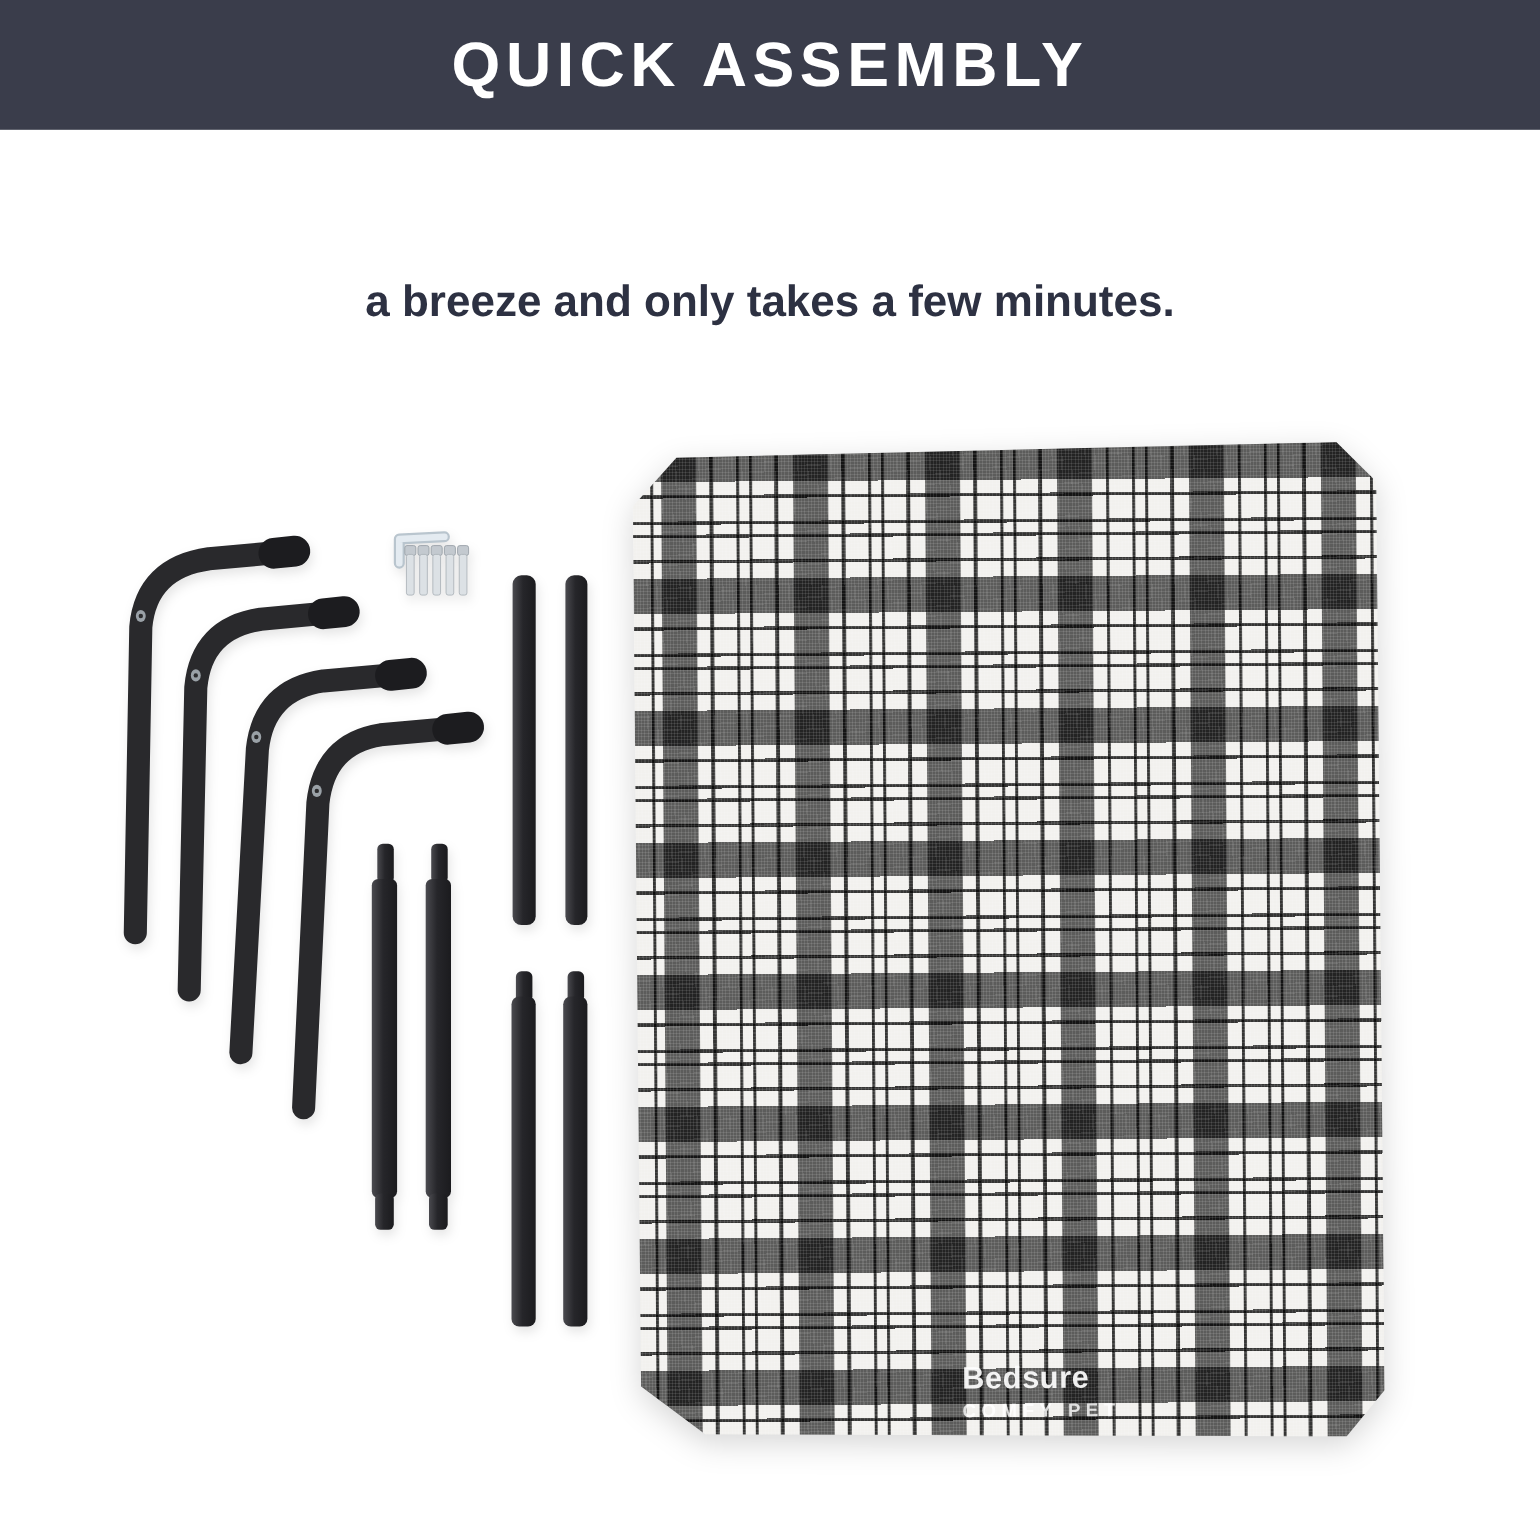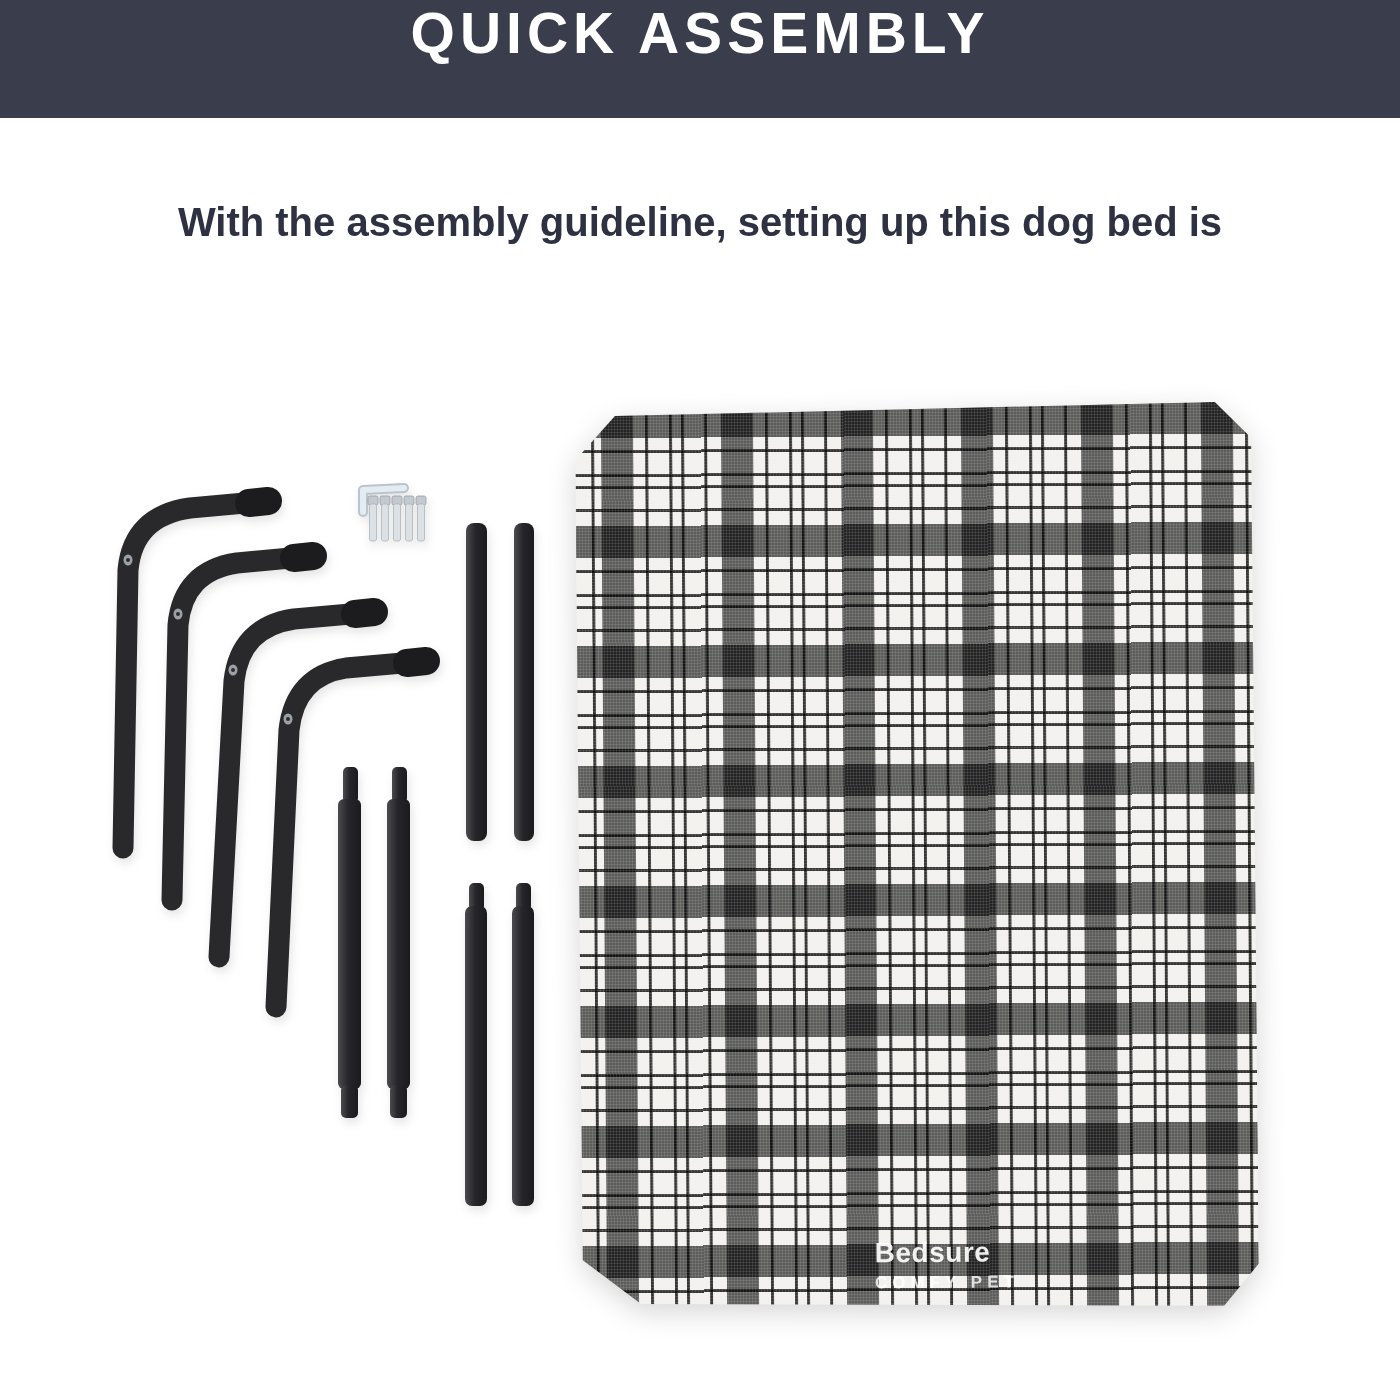--- a/index.html
+++ b/index.html
@@ -1,19 +1,19 @@
 <!DOCTYPE html>
 <html><head>
 <meta charset="utf-8">
 <style>
   html,body{margin:0;padding:0;background:#ffffff;}
   .page{position:relative;width:1400px;height:1400px;background:#ffffff;overflow:hidden;
         font-family:"Liberation Sans", sans-serif;}
   .banner{position:absolute;left:0;top:0;width:1400px;height:118px;background:#3a3d4b;
-          display:flex;align-items:flex-start;justify-content:center;}
+          display:flex;align-items:center;justify-content:center;}
   .banner h1{margin:0;color:#ffffff;font-size:57px;font-weight:bold;letter-spacing:5px;}
   .subtitle{position:absolute;left:0;top:196px;width:1400px;margin:0;text-align:center;
             color:#2d3142;font-size:40px;line-height:1.3;font-weight:bold;}
   .parts{position:absolute;left:80px;top:440px;filter:drop-shadow(2px 5px 5px rgba(0,0,0,0.10));}
   .leg{fill:none;stroke:#29292c;stroke-width:21;stroke-linecap:round;stroke-linejoin:round;}
   .collar{fill:none;stroke:#1c1c1f;stroke-width:28;stroke-linecap:round;}
   .hole{fill:#9aa1a7;}
   .hole-center{fill:#2c2c2e;}
   .key-under{fill:none;stroke:#b9c5ce;stroke-width:10;stroke-linecap:round;stroke-linejoin:round;}
   .key-over{fill:none;stroke:#e4ebf1;stroke-width:6;stroke-linecap:round;stroke-linejoin:round;}
@@ -46,21 +46,22 @@
 </head>
 <body>
 
 <div class="page">
 
   <header class="banner">
     <h1>QUICK ASSEMBLY</h1>
   </header>
 
   <p class="subtitle">
-    <span>With the assembly guideline, setting up this dog bed is</span><br>
+    <br>
+    <span>a breeze and only takes a few minutes.</span>
   </p>
 
   <svg class="parts" width="480" height="800" viewBox="80 440 480 800">
     <defs>
       <linearGradient id="tubeGrad" x1="0" y1="0" x2="1" y2="0">
         <stop offset="0" stop-color="#4a4a4f"></stop>
         <stop offset="0.45" stop-color="#26262a"></stop>
         <stop offset="1" stop-color="#1b1b1e"></stop>
       </linearGradient>
     </defs>

